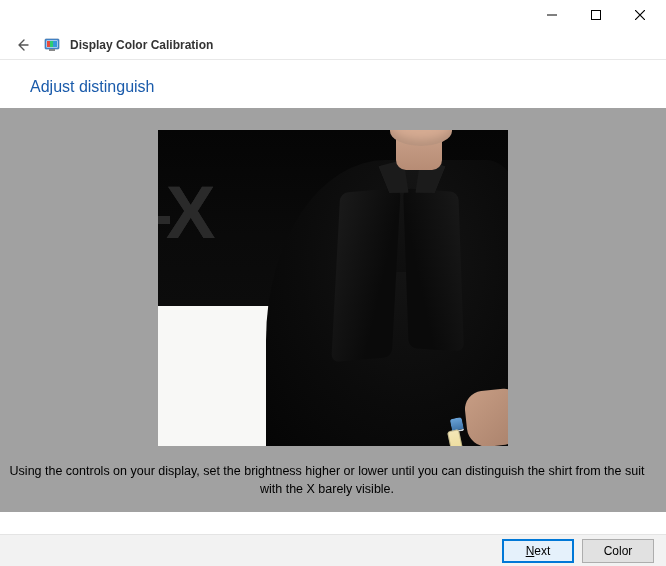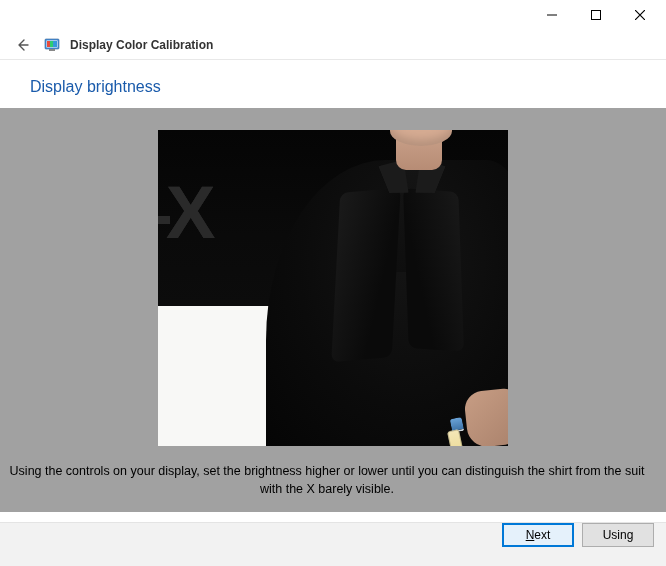--- a/index.html
+++ b/index.html
@@ -174,23 +174,24 @@
 
     .instruction {
       text-align: center;
       color: #000;
       font-size: 12.5px;
       line-height: 1.45;
       padding: 6px 16px 14px 4px;
     }
 
     .footer {
-      height: 44px;
+      height: 32px;
       background: #f2f2f2;
       display: flex;
+      align-items: center;
       justify-content: flex-end;
       gap: 8px;
       padding: 0 12px;
       border-top: 1px solid #e4e4e4;
     }
     .btn {
       min-width: 72px;
       height: 24px;
       font-size: 12px;
       background: #e1e1e1;
@@ -247,21 +248,21 @@
       <rect x="3" y="4" width="3" height="6" fill="#e74c3c"></rect>
       <rect x="6" y="4" width="3" height="6" fill="#2ecc71"></rect>
       <rect x="9" y="4" width="4" height="6" fill="#3498db"></rect>
       <rect x="5" y="12" width="6" height="2" fill="#888"></rect>
     </svg>
   </span>
   <span class="app-title">Display Color Calibration</span>
 </div>
 
 <div class="content-stack">
-  <div class="page-title">Display brightness</div>
+  <div class="page-title">Adjust distinguish</div>
 
   <div class="content-area">
     <div class="preview-wrap">
       <div class="preview">
         <div class="bg-top"></div>
         <div class="bg-bottom-left"></div>
         <div class="x-dash"></div>
         <div class="x-mark">X</div>
         <div class="torso">
           <div class="suit"></div>
@@ -278,15 +279,15 @@
         </div>
       </div>
     </div>
     <div class="instruction">Using the controls on your display, set the brightness higher or lower until you can distinguish the shirt from the suit with the X barely visible.</div>
   </div>
 
   <div class="spacer"></div>
 
   <div class="footer">
     <button class="btn primary"><span class="ul">N</span>ext</button>
-    <button class="btn">Using</button>
+    <button class="btn">Color</button>
   </div>
 </div>
 
 </body></html>

